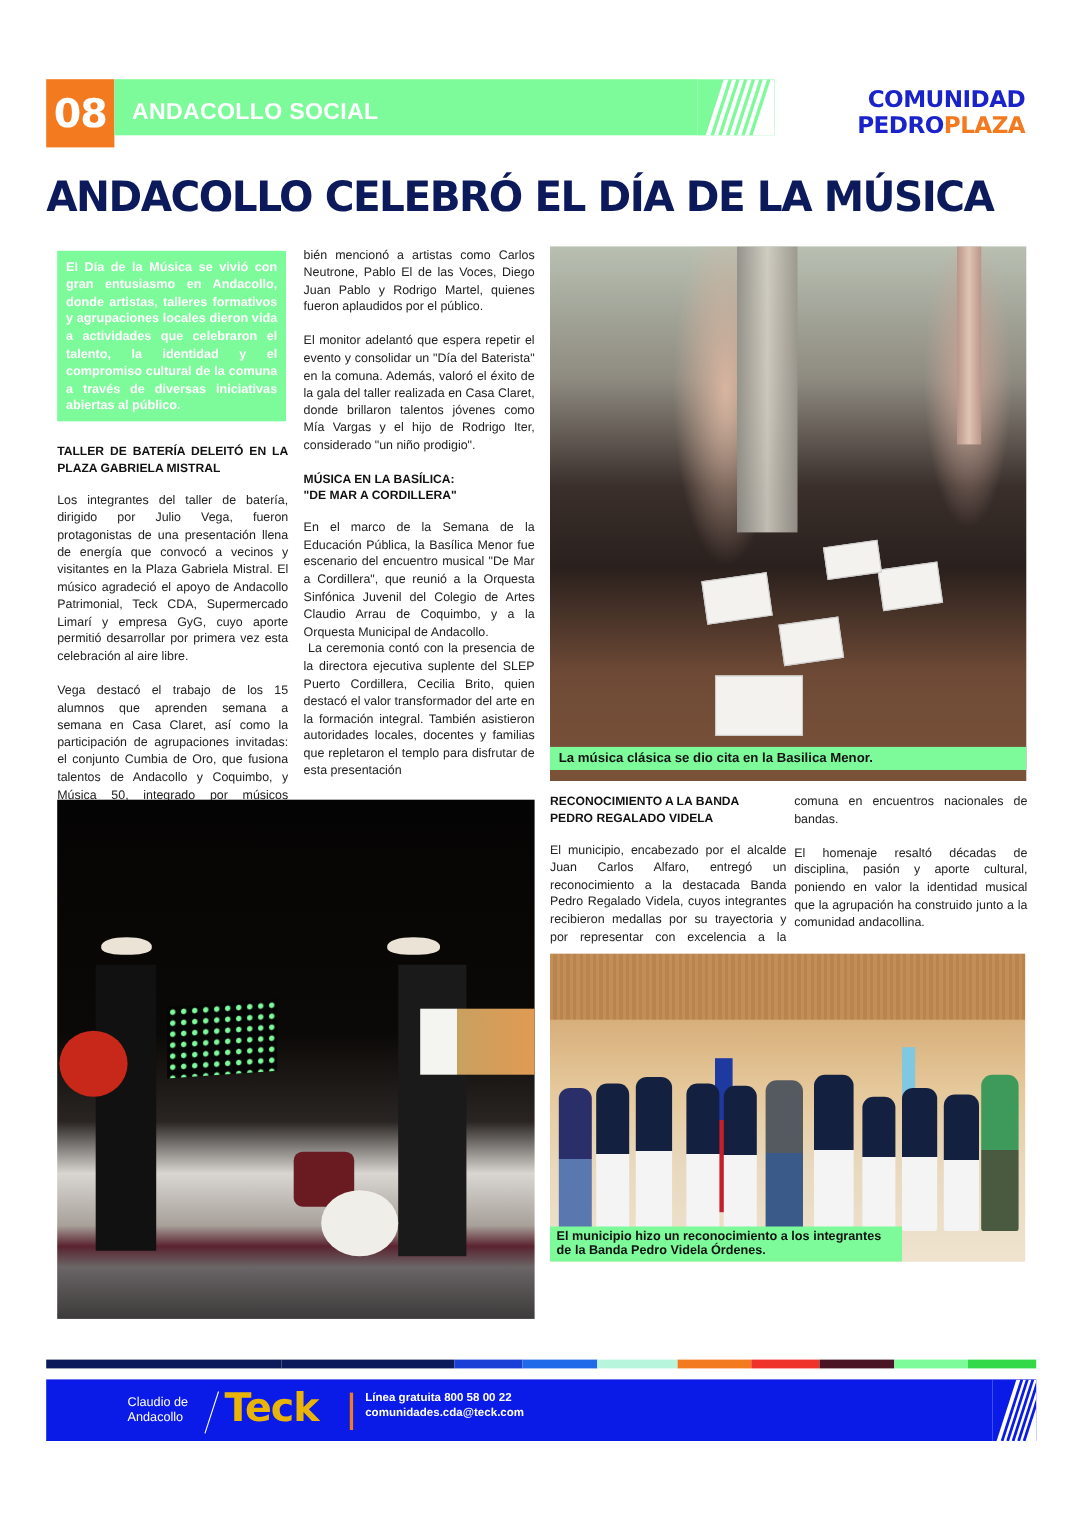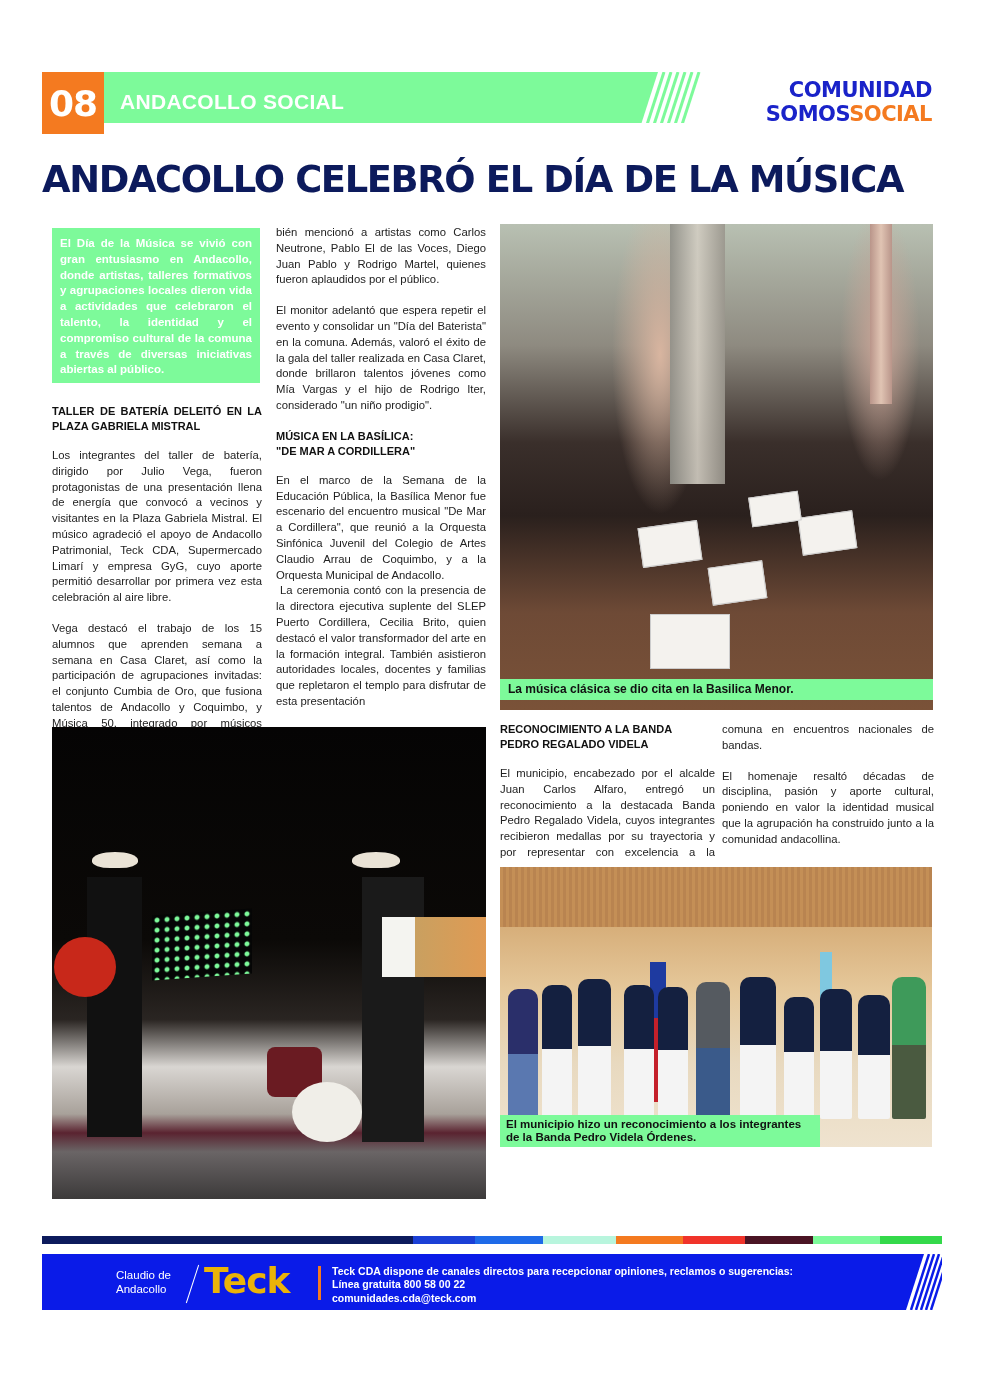--- a/index.html
+++ b/index.html
@@ -76,21 +76,21 @@
         <line x1="37" y1="0" x2="17" y2="62"></line>
       <line x1="44" y1="0" x2="24" y2="62"></line>
         <line x1="51" y1="0" x2="31" y2="62"></line>
       <line x1="58" y1="0" x2="38" y2="62"></line>
         <line x1="65" y1="0" x2="45" y2="62"></line>
     </g>
   </svg>
 </div>
 <div class="brand">
   <div class="b1">COMUNIDAD</div>
-  <div><span class="b2a">SOMOS</span><span class="b2b">SOCIAL</span></div>
+  <div><span class="b2a">PEDRO</span><span class="b2b">PLAZA</span></div>
 </div>
 
 <h1 class="headline">ANDACOLLO CELEBRÓ EL DÍA DE LA MÚSICA</h1>
 
 <div class="lead-box">
   <p>El Día de la Música se vivió con gran entusiasmo en Andacollo, donde artistas, talleres formativos y agrupaciones locales dieron vida a actividades que celebraron el talento, la identidad y el compromiso cultural de la comuna a través de diversas iniciativas abiertas al público.</p>
 </div>
 
 <div class="col col1">
   <h3>TALLER DE BATERÍA DELEITÓ EN LA PLAZA GABRIELA MISTRAL</h3>
@@ -174,21 +174,20 @@
 
 <div class="footer">
   <div class="f-carmen">
     <div>Claudio de</div>
     <div>Andacollo</div>
   </div>
   <div class="f-slash"></div>
   <div class="f-teck">Teck</div>
   <div class="f-orange"></div>
   <div class="f-text">
-    <div>Teck CDA dispone de canales directos para recepcionar opiniones, reclamos o sugerencias:</div>
     <div>Línea gratuita 800 58 00 22</div>
     <div>comunidades.cda@teck.com</div>
   </div>
   <svg width="40" height="56" viewBox="0 0 40 56">
     <rect width="40" height="56" fill="#ffffff"></rect>
     <polygon points="0,0 22,0 4,56 0,56" fill="#0a1be8"></polygon>
     <g stroke="#0a1be8" stroke-width="2.5">
       <line x1="27" y1="0" x2="9" y2="56"></line>
         <line x1="32" y1="0" x2="14" y2="56"></line>
       <line x1="37" y1="0" x2="19" y2="56"></line>

